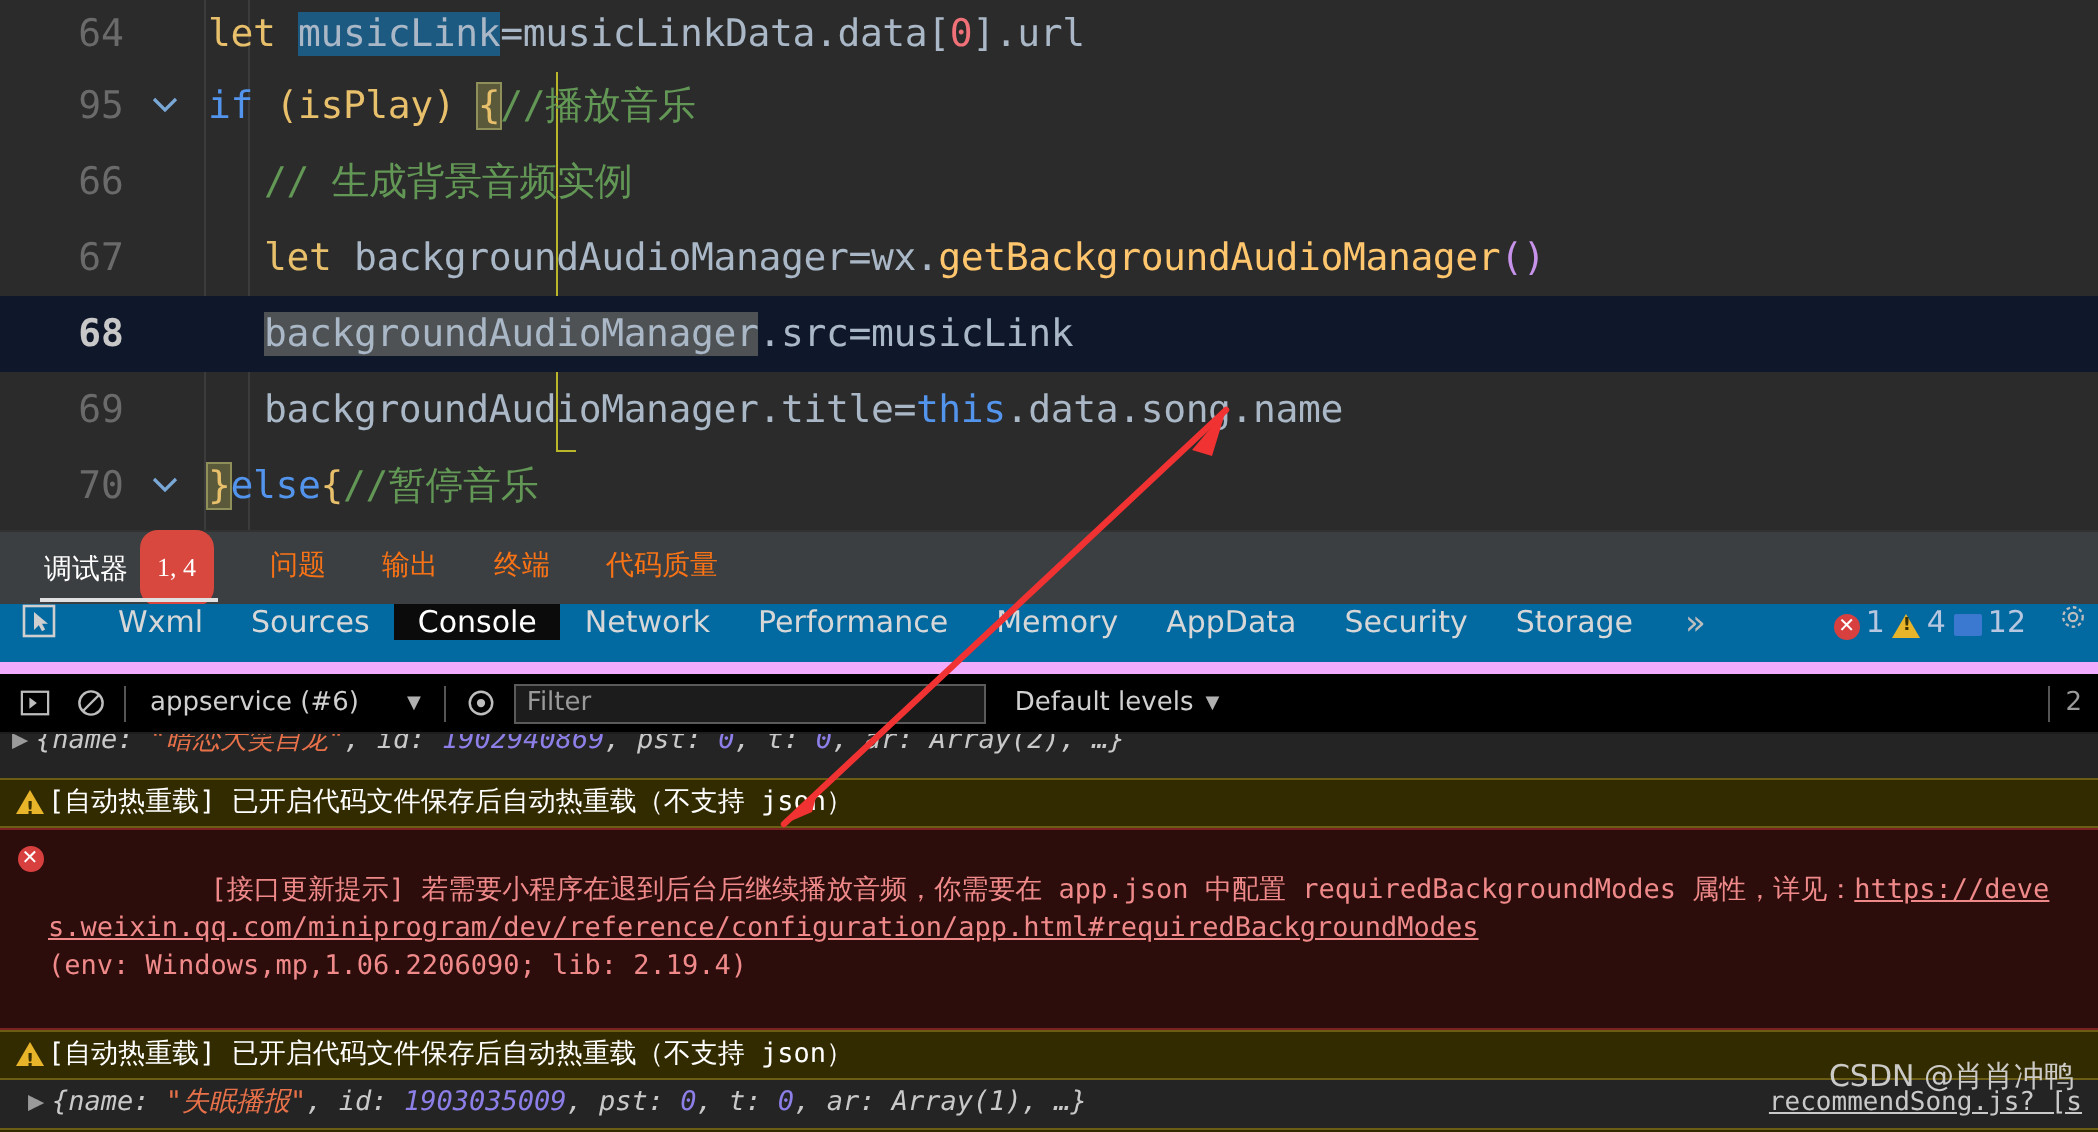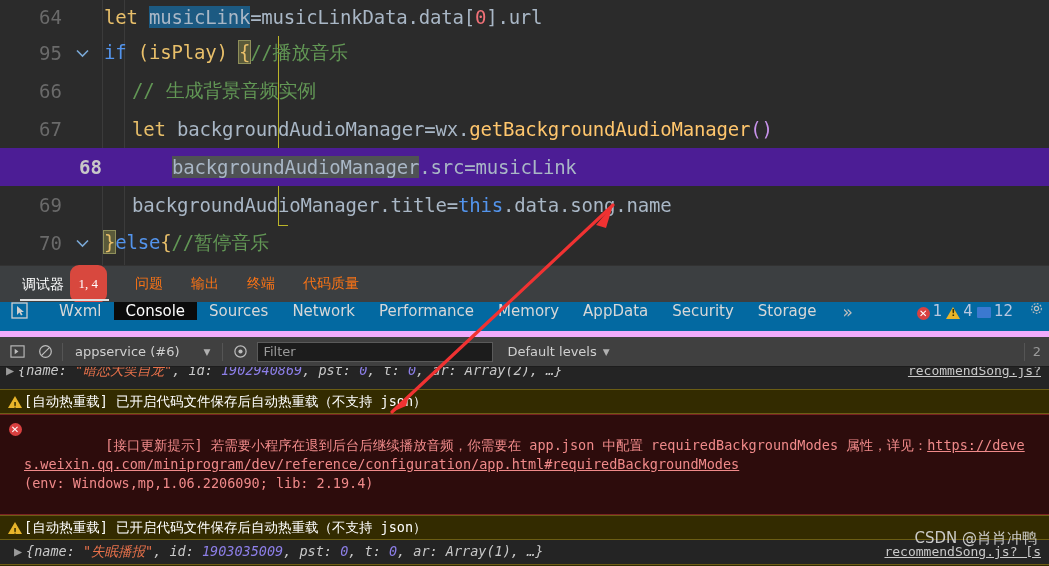--- a/index.html
+++ b/index.html
@@ -12,21 +12,21 @@
   #app { position: relative; width: 1049px; height: 566px; }
 
   
   .editor {
     position: absolute; left: 0; top: 0; width: 1049px; height: 265px;
     background: #2b2b2b; overflow: hidden;
   }
   .code-row {
     position: relative; height: 38px; display: flex; align-items: center;
   }
-  .code-row.active { background: #4c1d95; padding-left: 40px; }
+  .code-row.active { background: #0f172a; }
   .gutter-num {
     width: 68px; text-align: right; padding-right: 6px;
     color: #6a6a6a; font-size: 19px;
     font-family: "DejaVu Sans Mono", "Liberation Mono", monospace;
   }
   .code-row.active .gutter-num { color: #c8c8c8; font-weight: bold; }
   .fold {
     width: 28px; text-align: center; color: #7aa8d6; font-size: 13px;
   }
   .gutter-sep {
@@ -107,21 +107,21 @@
   .dt-more { display: flex; align-items: center; padding: 0 14px; color: #bdbdbd; font-size: 17px; }
   .dt-spacer { flex: 1; }
   .dt-counts { display: flex; align-items: center; gap: 4px; padding-right: 8px;
                color: #b8c7e0; font-size: 15px;
                font-family: "DejaVu Sans", "Liberation Sans", sans-serif; }
   .cnt-item { display: flex; align-items: center; gap: 3px; }
   .dt-end-div { width: 1px; background: #555; margin: 8px 6px 8px 2px; }
   .dt-gear { color: #bdbdbd; font-size: 14px; padding-right: 6px; }
 
   .dt-toolbar {
-    height: 30px; background: #404040; display: flex; align-items: center;
+    height: 30px; background: #000000; display: flex; align-items: center;
     gap: 6px; padding: 0 6px; border-bottom: 1px solid #1d1d1d;
     font-family: "DejaVu Sans", "Liberation Sans", sans-serif;
   }
   .tb-icon { width: 22px; height: 22px; display: flex; align-items: center;
              justify-content: center; color: #bdbdbd; }
   .tb-sep { width: 1px; height: 18px; background: #555; }
   .ctx-select {
     display: flex; align-items: center; gap: 24px; color: #d0d0d0;
     font-size: 13px; padding: 0 6px;
   }
@@ -268,25 +268,25 @@
       <div class="dt-inspect">
         <svg width="17" height="17" viewBox="0 0 17 17">
           <rect x="1" y="1" width="15" height="15" fill="none" stroke="#cfcfcf" stroke-width="1.3"></rect>
           <path d="M6 4 L6 13 L8.4 10.6 L10 13.6 L11.6 12.8 L10 9.9 L13 9.9 Z" fill="#cfcfcf"></path>
         </svg>
       </div>
       <div class="dt-divider"></div>
       <div class="dt-tab">
           <span>Wxml</span>
         </div>
+      <div class="dt-tab">
+          <span>Sources</span>
+        </div>
       <div class="dt-tab active">
           <span>Console</span>
-        </div>
-      <div class="dt-tab">
-          <span>Sources</span>
         </div>
       <div class="dt-tab">
           <span>Network</span>
         </div>
       <div class="dt-tab">
           <span>Performance</span>
         </div>
       <div class="dt-tab">
           <span>Memory</span>
         </div>
@@ -358,21 +358,20 @@
       </div>
       <div class="tb-spacer"></div>
       <div class="tb-rightdiv"></div>
       <div class="tb-right-num">2</div>
     </div>
 
     <div class="console">
 
       <div class="log-row obj" style="height:17px;padding-top:0;overflow:hidden;border-bottom:none">
         <div class="row-body" style="margin-top:-6px"><span class="arrow">▶</span><span class="j-key">{name: </span><span class="j-str">"暗恋大笑自龙"</span><span class="j-key">, id: </span><span class="j-num">1902940869</span><span class="j-key">, pst: </span><span class="j-num">0</span><span class="j-key">, t: </span><span class="j-num">0</span><span class="j-key">, ar: Array(2), …}</span></div>
-        <a class="src-link" style="top:-6px">recommendSong.js?</a>
       </div>
 
       <div class="log-row warn">
         <div class="row-icon"><span class="tri"></span></div>
         <div class="row-body">[自动热重载] 已开启代码文件保存后自动热重载（不支持 json）</div>
       </div>
 
       <div class="log-row err">
         <div class="row-icon"><span class="errcircle">✕</span></div>
         <div class="row-body">

